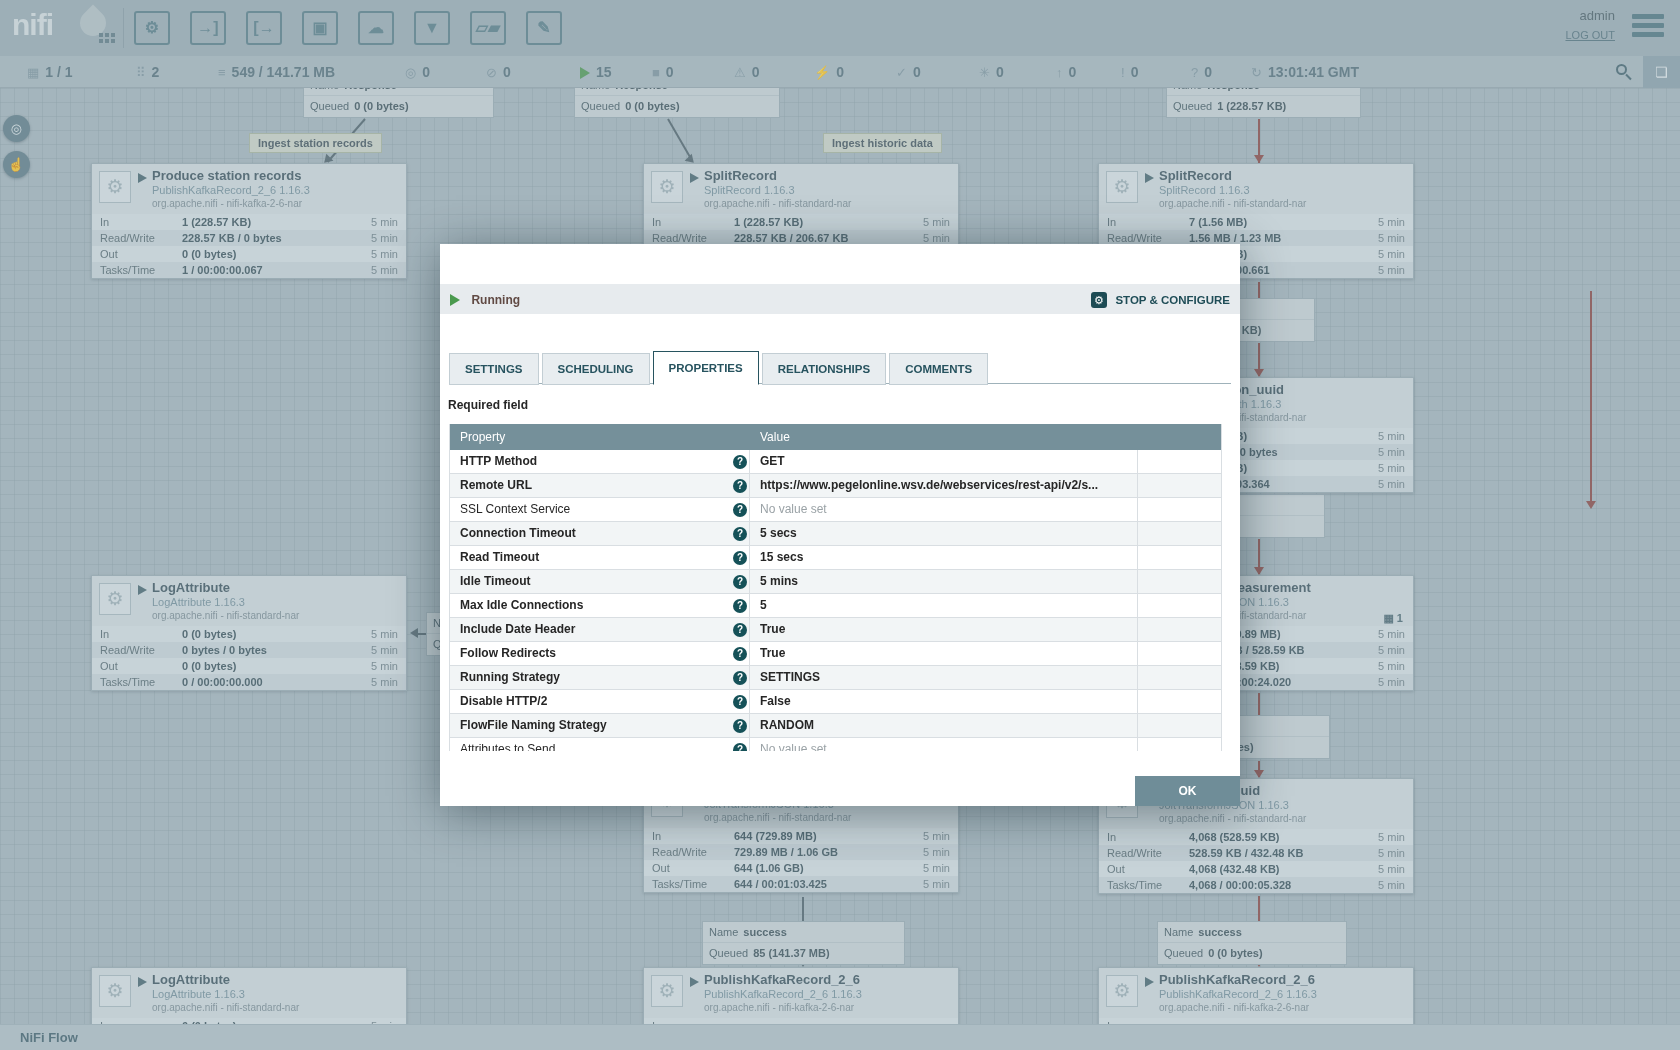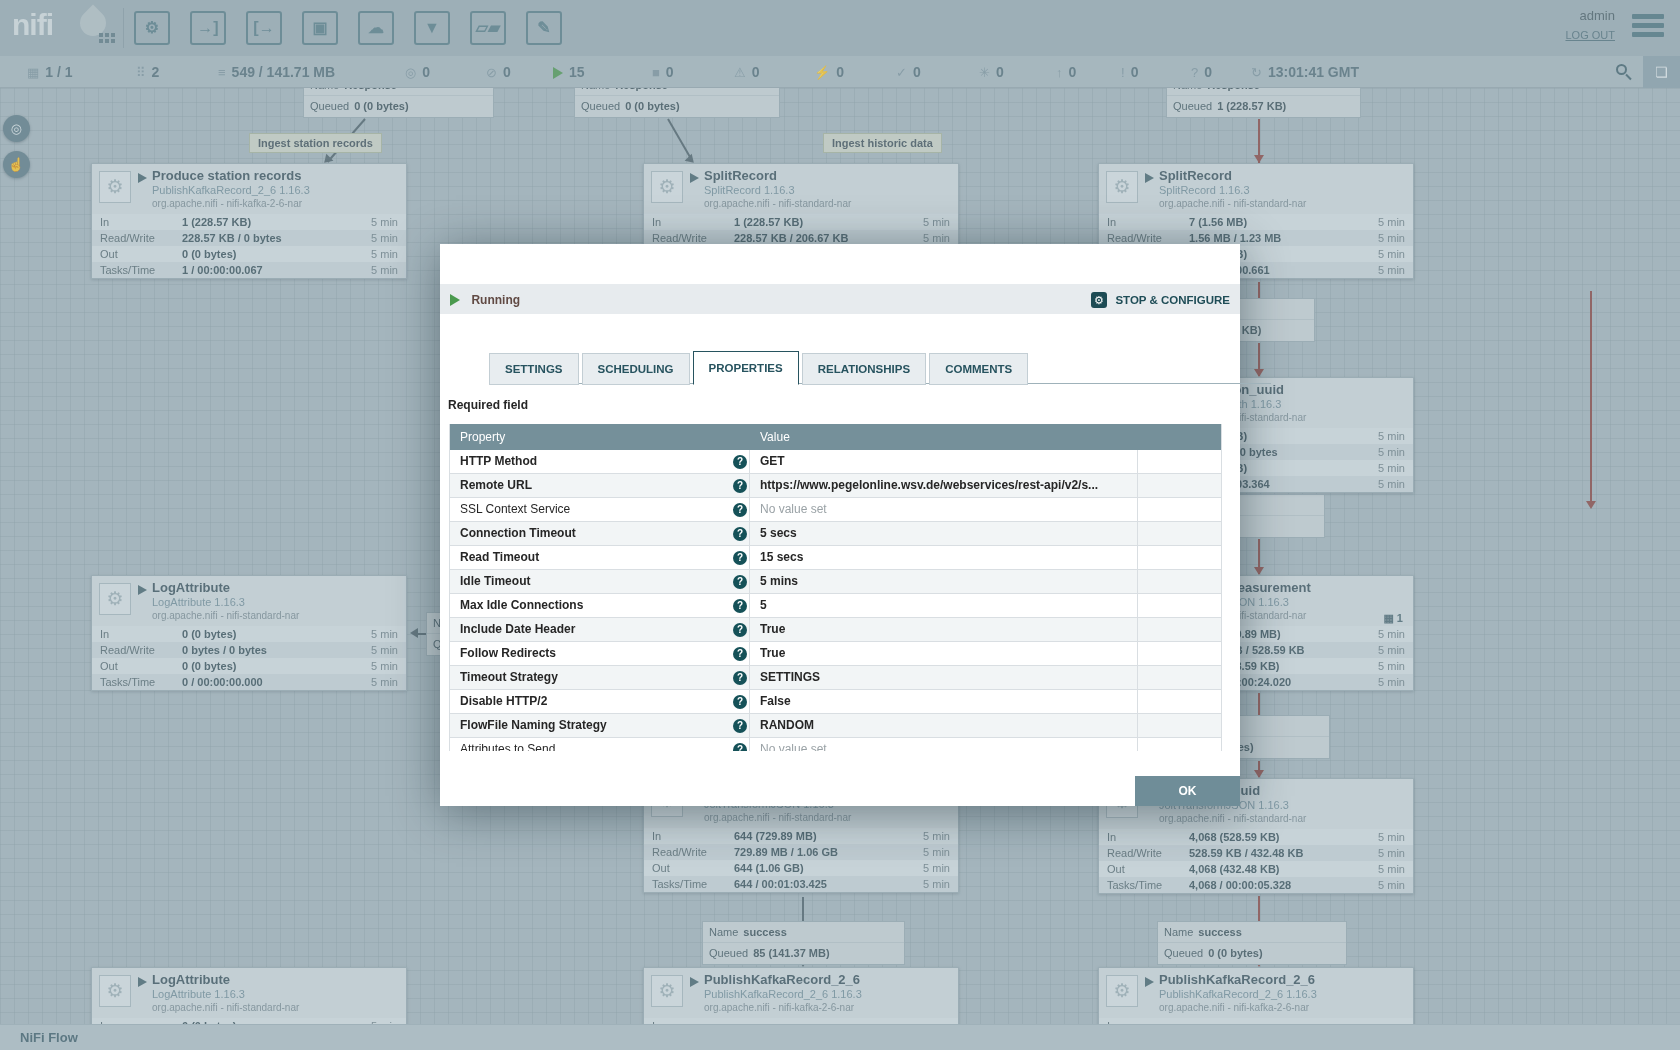--- a/index.html
+++ b/index.html
@@ -93,21 +93,21 @@
     font-size:17px;font-weight:bold;line-height:40px;padding-left:18px;}
   .dlg-status{position:absolute;left:0;top:40px;width:100%;height:30px;background:#e7ebee;line-height:30px;}
   .run-play{display:inline-block;width:0;height:0;border-left:10px solid #4a9a4e;border-top:6px solid transparent;
     border-bottom:6px solid transparent;margin:0 7px 0 10px;vertical-align:middle;}
   .run-text{font-size:12px;font-weight:bold;color:#614a44;vertical-align:middle;}
   .stop-config{position:absolute;right:10px;top:0;height:30px;line-height:30px;cursor:pointer;}
   .gear-box{display:inline-block;width:16px;height:16px;background:#1d4b54;border-radius:3px;color:#fff;
     font-size:11px;line-height:16px;text-align:center;vertical-align:middle;margin-right:4px;}
   .stop-config .sc-label{font-size:11.5px;font-weight:bold;color:#1f4d57;vertical-align:middle;}
 
-  .tabs{position:absolute;left:9px;top:106px;width:782px;height:34px;border-bottom:1px solid #9fb2ba;margin-left:40px;}
+  .tabs{position:absolute;left:9px;top:106px;width:782px;height:34px;border-bottom:1px solid #9fb2ba;}
   .tab{display:inline-block;height:32px;line-height:30px;padding:0 15px;font-size:11.5px;font-weight:bold;
     color:#27535f;background:#e8edf0;border:1px solid #c3ced4;margin-right:3px;position:relative;top:2px;cursor:pointer;}
   .tab.active{background:#fff;border:1px solid #27535f;border-bottom:1px solid #fff;top:1px;height:34px;line-height:32px;}
 
   .req-note{position:absolute;left:8px;top:154px;font-size:12px;font-weight:bold;color:#262626;}
 
   .ptable{position:absolute;left:9px;top:180px;width:773px;height:327px;overflow:hidden;
     border-left:1px solid #d9dee2;border-right:1px solid #d9dee2;}
   .pt-head{height:26px;background:#75909a;position:relative;}
   .pt-head span{position:absolute;top:0;line-height:26px;color:#fff;font-size:12px;font-weight:normal;}
@@ -151,21 +151,21 @@
     </div>
 </div>
 
 <div class="status-bar">
   <div id="status-items">
       <div class="sb-item" style="left: 27px;"><span class="icn">▦</span><span class="val">1 / 1</span></div>
       <div class="sb-item" style="left: 136px;"><span class="icn">⠿</span><span class="val">2</span></div>
       <div class="sb-item" style="left: 218px;"><span class="icn">≡</span><span class="val">549 / 141.71 MB</span></div>
       <div class="sb-item" style="left: 405px;"><span class="icn">◎</span><span class="val">0</span></div>
       <div class="sb-item" style="left: 486px;"><span class="icn">⊘</span><span class="val">0</span></div>
-      <div class="sb-item" style="left: 553px;"><span class="sb-play"></span><span class="val">15</span></div>
+      <div class="sb-item" style="left: 580px;"><span class="sb-play"></span><span class="val">15</span></div>
       <div class="sb-item" style="left: 652px;"><span class="icn">■</span><span class="val">0</span></div>
       <div class="sb-item" style="left: 734px;"><span class="icn">⚠</span><span class="val">0</span></div>
       <div class="sb-item" style="left: 814px;"><span class="icn">⚡</span><span class="val">0</span></div>
       <div class="sb-item" style="left: 896px;"><span class="icn">✓</span><span class="val">0</span></div>
       <div class="sb-item" style="left: 979px;"><span class="icn">✳</span><span class="val">0</span></div>
       <div class="sb-item" style="left: 1056px;"><span class="icn">↑</span><span class="val">0</span></div>
       <div class="sb-item" style="left: 1121px;"><span class="icn">!</span><span class="val">0</span></div>
       <div class="sb-item" style="left: 1191px;"><span class="icn">?</span><span class="val">0</span></div>
       <div class="sb-item" style="left: 1251px;"><span class="icn">↻</span><span class="val">13:01:41 GMT</span></div>
     </div>
@@ -569,21 +569,21 @@
           <span class="pt-prop req">Include Date Header</span>
           <span class="pt-help">?</span>
           <span class="pt-val">True</span>
         </div>
         <div class="pt-row">
           <span class="pt-prop req">Follow Redirects</span>
           <span class="pt-help">?</span>
           <span class="pt-val">True</span>
         </div>
         <div class="pt-row alt">
-          <span class="pt-prop req">Timeout Strategy</span>
+          <span class="pt-prop req">Running Strategy</span>
           <span class="pt-help">?</span>
           <span class="pt-val">SETTINGS</span>
         </div>
         <div class="pt-row">
           <span class="pt-prop req">Disable HTTP/2</span>
           <span class="pt-help">?</span>
           <span class="pt-val">False</span>
         </div>
         <div class="pt-row alt">
           <span class="pt-prop req">FlowFile Naming Strategy</span>

